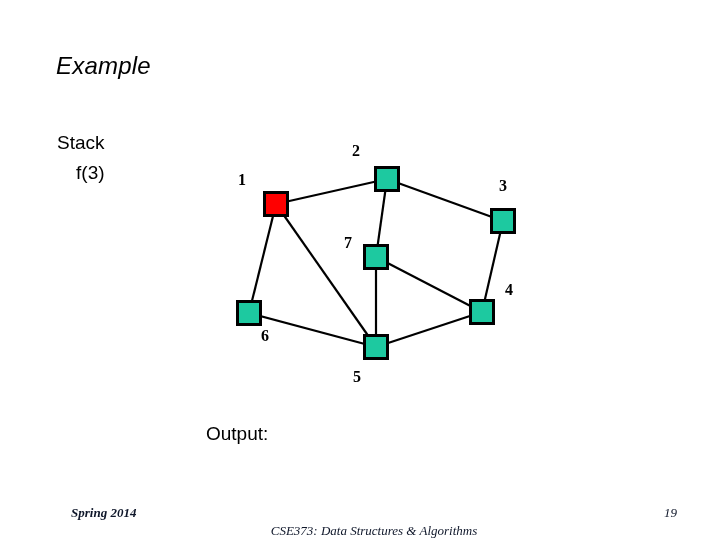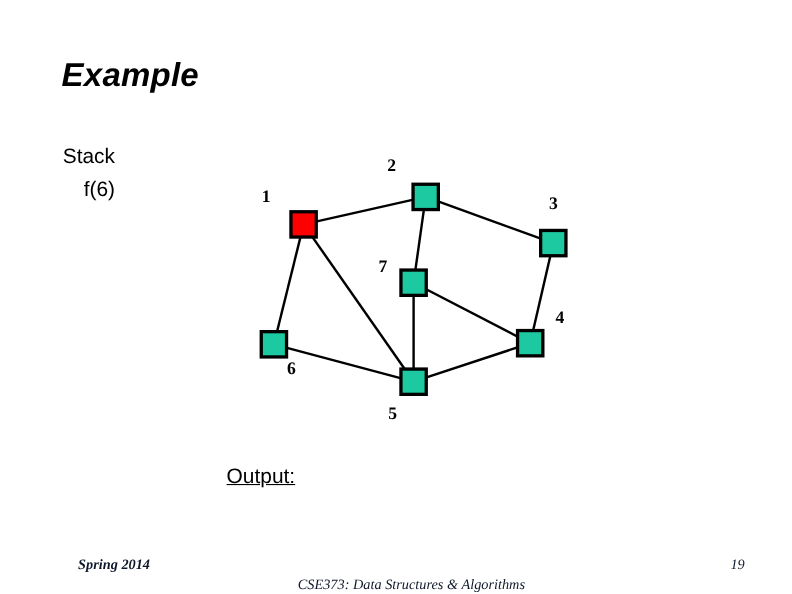--- a/index.html
+++ b/index.html
@@ -16,22 +16,22 @@
     font-family: "Liberation Sans", sans-serif;
   }
 
   
   #title {
     position: absolute;
     left: 56px;
     top: 52px;
     font-family: "Liberation Sans", sans-serif;
     font-style: italic;
-    font-size: 30px;
-    font-weight: 700;
+    font-size: 24px;
+    font-weight: 400;
     color: #000000;
     letter-spacing: 0.2px;
     white-space: nowrap;
   }
 
   
   #stack-panel {
     position: absolute;
     left: 57px;
     top: 128px;
@@ -45,21 +45,20 @@
 
   
   #output-label {
     position: absolute;
     left: 206px;
     top: 423px;
     font-family: "Liberation Sans", sans-serif;
     font-size: 19px;
     color: #000000;
     white-space: nowrap;
-    text-decoration: underline;
   }
 
   
   #graph {
     position: absolute;
     left: 0;
     top: 0;
     width: 720px;
     height: 540px;
   }
@@ -111,21 +110,21 @@
 </style>
 </head>
 <body>
 
 <div id="slide">
 
   <div id="title">Example</div>
 
   <div id="stack-panel">
     <div class="stack-line">Stack</div>
-    <div class="stack-line">f(6)</div>
+    <div class="stack-line">f(3)</div>
   </div>
 
   <div id="graph">
       <svg width="720" height="540">
         <g>
           <line x1="276" y1="204" x2="387" y2="179" stroke="#000000" stroke-width="2.2"></line>
           <line x1="276" y1="204" x2="249" y2="313" stroke="#000000" stroke-width="2.2"></line>
           <line x1="276" y1="204" x2="376" y2="347" stroke="#000000" stroke-width="2.2"></line>
           <line x1="387" y1="179" x2="503" y2="221" stroke="#000000" stroke-width="2.2"></line>
           <line x1="387" y1="179" x2="376" y2="257" stroke="#000000" stroke-width="2.2"></line>

